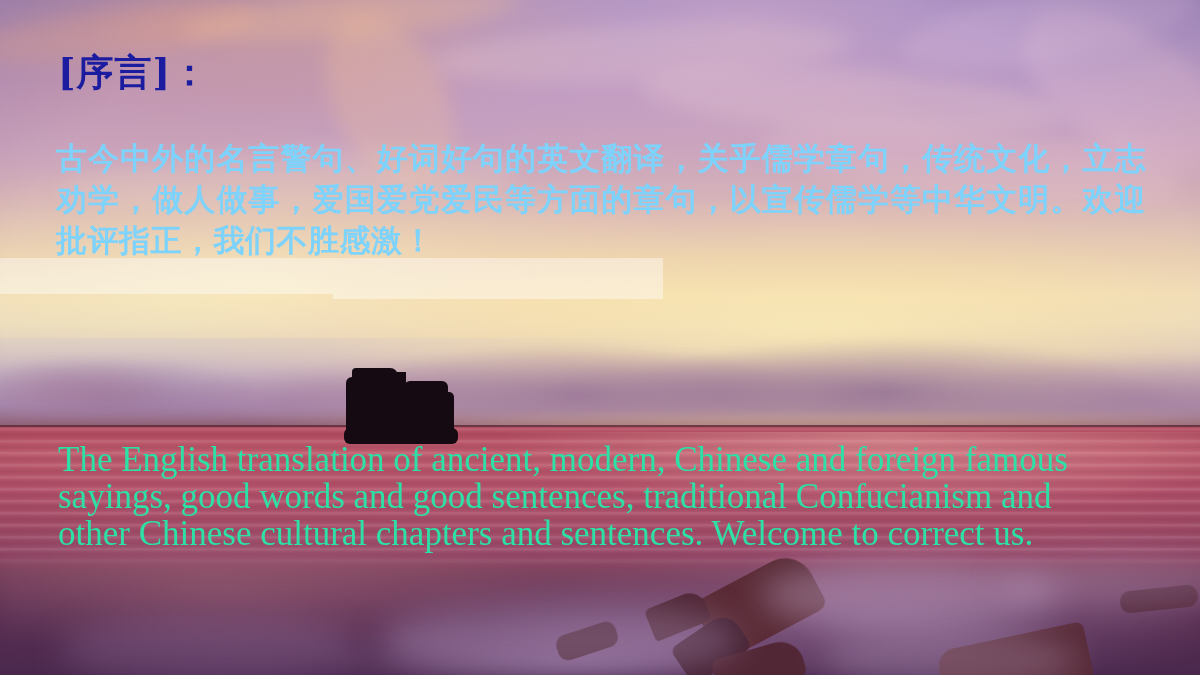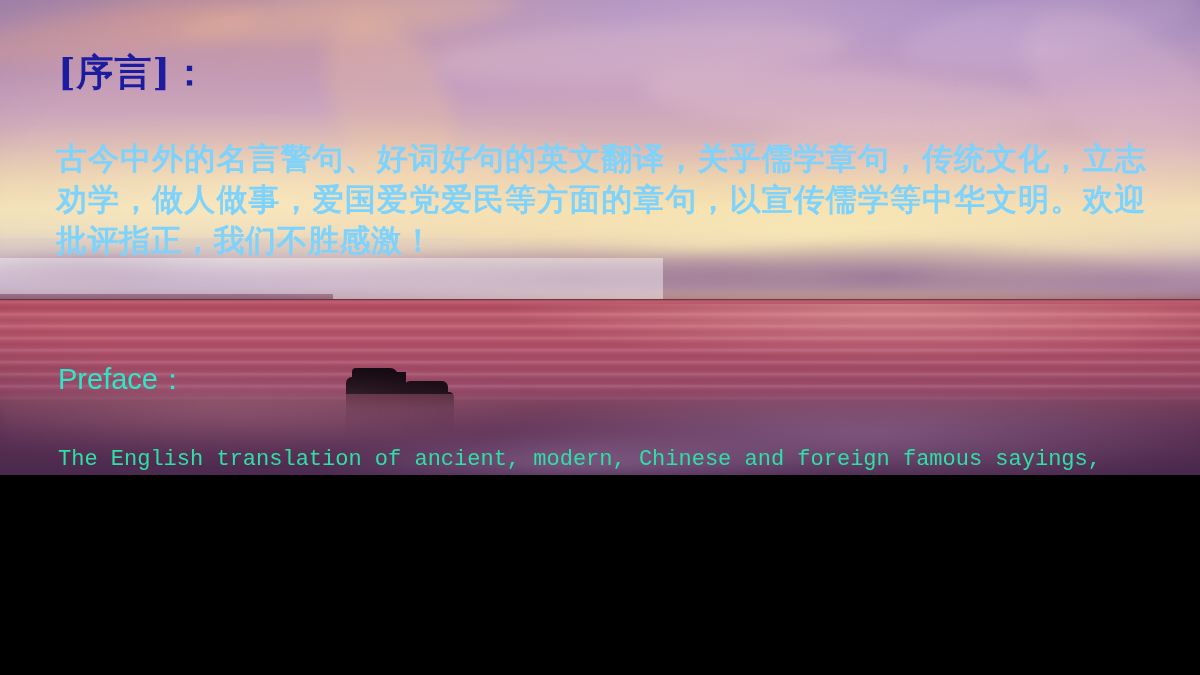--- a/index.html
+++ b/index.html
@@ -3,21 +3,21 @@
 <meta charset="utf-8">
 <style>
   html, body {
     margin: 0;
     padding: 0;
     background: #000;
   }
   #slide {
     position: relative;
     width: 1200px;
-    height: 475px;
+    height: 675px;
     overflow: hidden;
     font-family: "Liberation Sans", sans-serif;
   }
 
   
   .photo {
     position: absolute;
     inset: 0;
     overflow: hidden;
     background: #6d5a93;
@@ -231,22 +231,22 @@
     font-size: 29px;
     font-weight: 400;
     color: #2ce8c8;
     white-space: nowrap;
   }
   .en-body {
     position: absolute;
     left: 58px;
     top: 441px;
     width: 1060px;
-    font-family: Liberation Mono, monospace;
-    font-size: 22px;
+    font-family: Liberation Serif, serif;
+    font-size: 35px;
     font-weight: 400;
     line-height: 37px;
     color: #2ce0a6;
   }
 </style>
 </head>
 <body>
 
 <div id="slide">
 
@@ -301,17 +301,16 @@
     <div class="vignette"></div>
   </div>
 
   <div class="band" style="left:0px;   top:258px; width:333px; height:36px;"></div>
   <div class="band" style="left:333px; top:258px; width:330px; height:41px;"></div>
 
   <div class="cn-title">[序言]：</div>
 
   <div class="cn-body">古今中外的名言警句、好词好句的英文翻译，关乎儒学章句，传统文化，立志劝学，做人做事，爱国爱党爱民等方面的章句，以宣传儒学等中华文明。欢迎批评指正，我们不胜感激！</div>
 
-  <div class="en-title">Preface：</div>
 
   <div class="en-body">The English translation of ancient, modern, Chinese and foreign famous sayings, good words and good sentences, traditional Confucianism and other Chinese cultural chapters and sentences. Welcome to correct us.</div>
 
 </div>
 
 </body></html>

